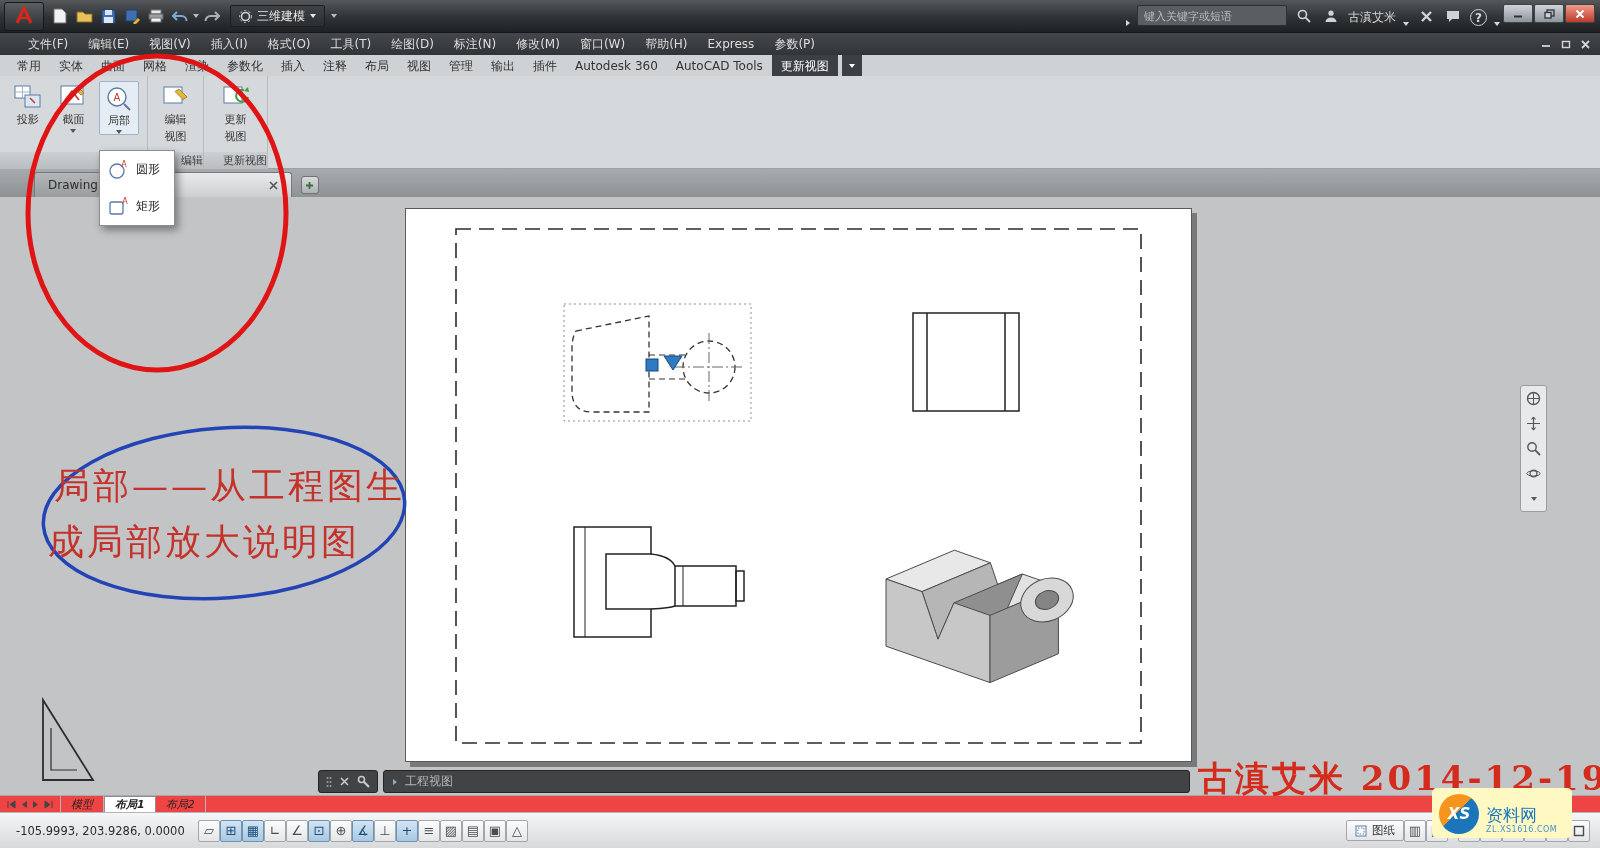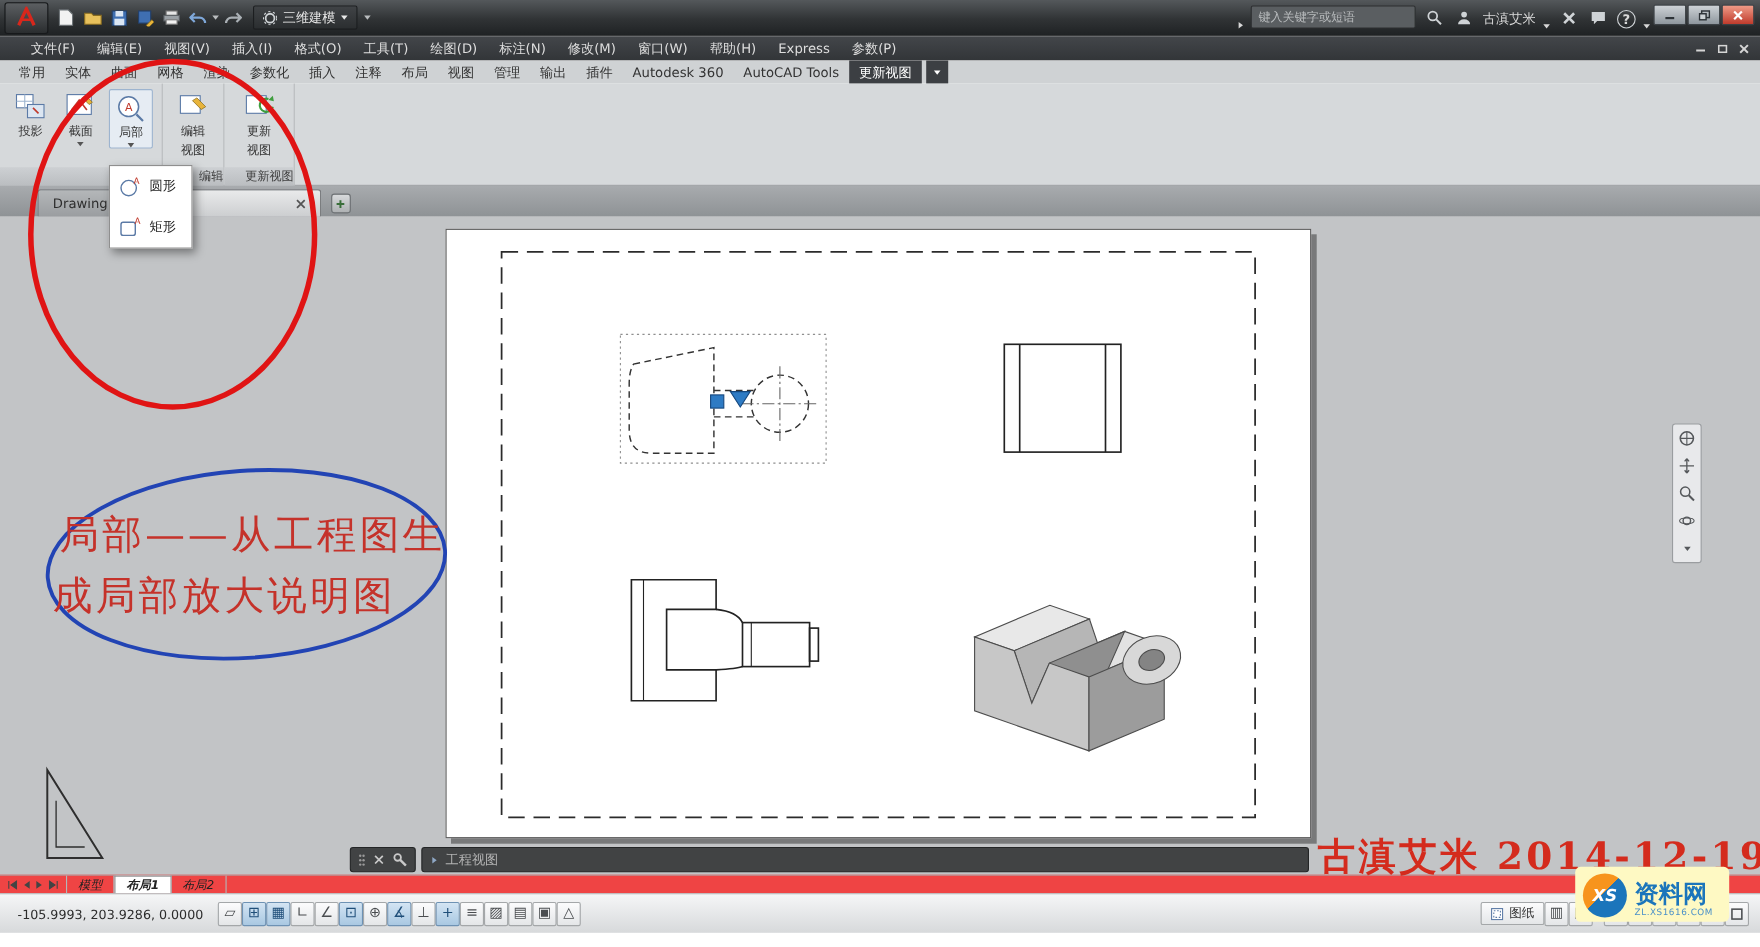--- a/index.html
+++ b/index.html
@@ -98,21 +98,21 @@
 
 .overlay{position:absolute;left:0;top:0;width:1600px;height:861px;pointer-events:none;z-index:60}
 .note-text{position:absolute;color:#c5322a;font-size:36px;letter-spacing:3px;white-space:nowrap;
   font-family:"DejaVu Serif","Liberation Serif",serif}
 .signature{position:absolute;left:1198px;top:756px;color:#d42b1d;font-size:34px;font-weight:bold;letter-spacing:3px;
   white-space:nowrap;font-family:"DejaVu Serif","Liberation Serif",serif}
 .xs-logo{position:absolute;right:28px;top:788px;width:140px;height:50px;background:#fef9c3;border-radius:5px;z-index:70;
   display:flex;align-items:flex-end;gap:7px;padding:4px 7px}
 .xs-circle{width:40px;height:40px;border-radius:50%;background:linear-gradient(135deg,#f7941d 46%,#1b75bb 46%);
   display:flex;align-items:center;justify-content:center;color:#fff;font-weight:bold;font-style:italic;font-size:15px}
-.xs-name{color:#1b75bb;font-size:22px;font-weight:bold;line-height:1.05}
+.xs-name{color:#1b75bb;font-size:17px;font-weight:normal;line-height:1.05}
 .xs-url{color:#4a90c9;font-size:8px;letter-spacing:.5px}
 </style>
 </head>
 <body>
 
 <div class="title-bar">
   <div class="app-btn">
     <svg width="22" height="20" viewBox="0 0 22 20">
       <path d="M4 17 L11 2 L18 17" fill="none" stroke="#d8271c" stroke-width="3"></path>
       <path d="M7 12 h8" stroke="#d8271c" stroke-width="2.4"></path>

